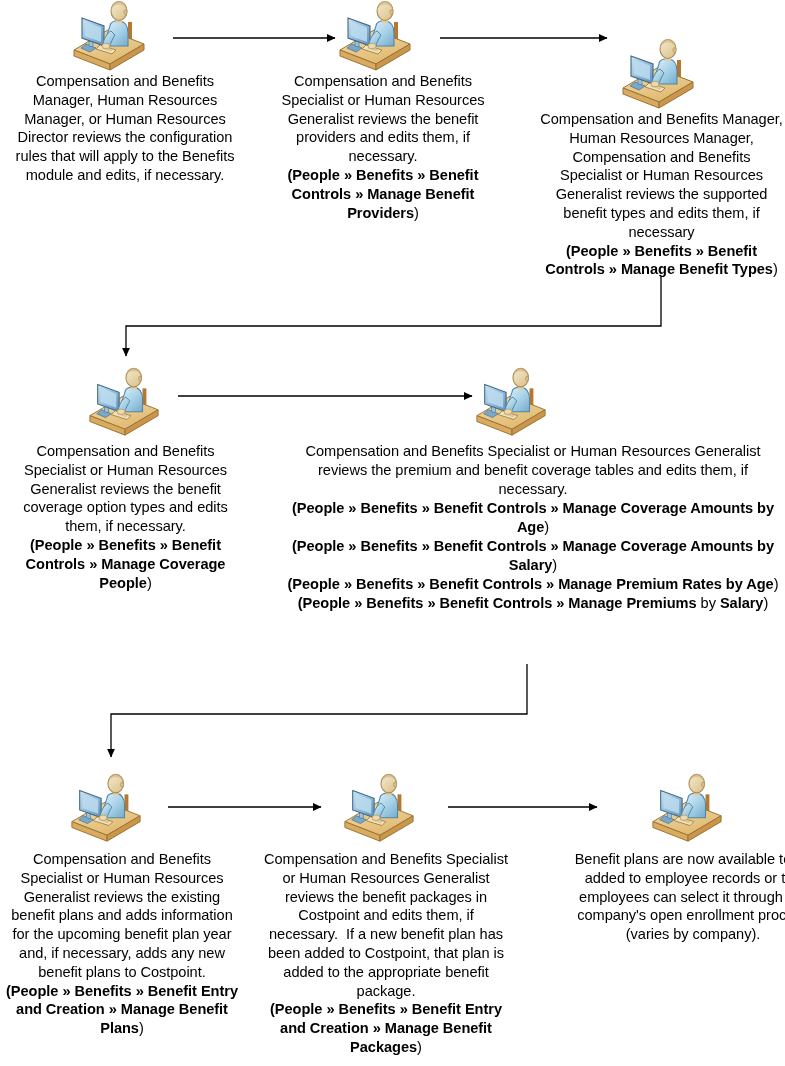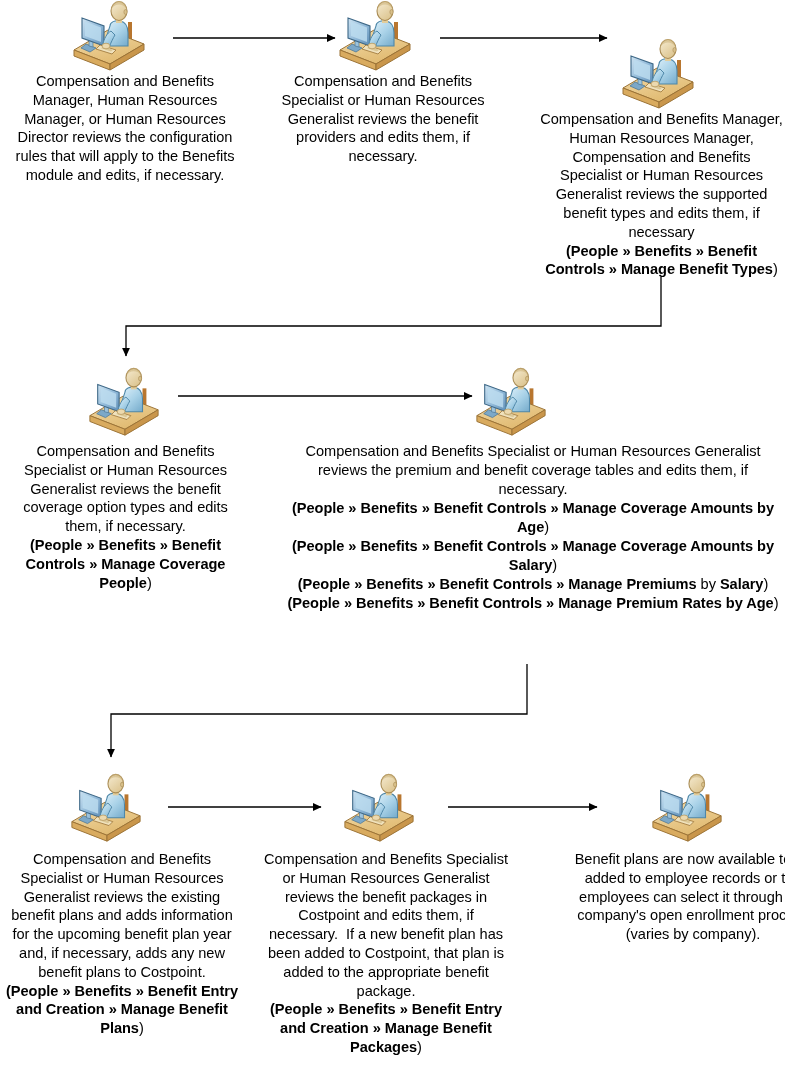--- a/index.html
+++ b/index.html
@@ -232,20 +232,21 @@
             <path d="M41,31 C37,33 34,39 33,44 L39,47 C41,43 43,38 45,35 z" fill="url(#gShirt)" stroke="#4e87a8" stroke-width="1"></path>
             <ellipse cx="36" cy="46" rx="4" ry="2.8" fill="#ecd9ae" stroke="#b79a60" stroke-width="0.8"></ellipse>
             <path d="M46,17 L52,17 L52,23 L46,23 z" fill="#e3cd9a"></path>
             <ellipse cx="49" cy="11" rx="8" ry="9.5" fill="url(#gHead)" stroke="#a98c55" stroke-width="1.1"></ellipse>
             <path d="M41.5,9 C42,3.5 46,1 49,1 C52.5,1 56,3.5 56.5,9 C55,6 52,4.5 49,4.5 C46,4.5 43,6 41.5,9 z" fill="#cbb079" opacity="0.55"></path>
             <ellipse cx="55.5" cy="12" rx="1.6" ry="2.4" fill="#d8c08a" stroke="#a98c55" stroke-width="0.6"></ellipse>
           </svg></span>
     </div>
     <div class="node-text">
         <div class="plain">Compensation and Benefits Specialist or Human Resources Generalist reviews the benefit providers and edits them, if necessary.</div>
+        <div class="nav-line"><span class="paren">(</span><b>People</b> <span class="sep">»</span> <b>Benefits</b> <span class="sep">»</span> <b>Benefit Controls</b> <span class="sep">»</span> <b>Manage Benefit Providers</b><span class="reg">)</span></div>
       </div>
   </div>
 
   <div class="node" id="node-3">
     <div class="icon-wrap">
       <span class="node-icon"><svg width="78" height="72" viewBox="0 0 78 72" xmlns="http://www.w3.org/2000/svg">
             <defs>
               <linearGradient id="gDeskTop" x1="0" y1="0" x2="0.6" y2="1">
                 <stop offset="0" stop-color="#f3dcab"></stop>
                 <stop offset="1" stop-color="#e0b96f"></stop>
@@ -380,22 +381,22 @@
             <path d="M46,17 L52,17 L52,23 L46,23 z" fill="#e3cd9a"></path>
             <ellipse cx="49" cy="11" rx="8" ry="9.5" fill="url(#gHead)" stroke="#a98c55" stroke-width="1.1"></ellipse>
             <path d="M41.5,9 C42,3.5 46,1 49,1 C52.5,1 56,3.5 56.5,9 C55,6 52,4.5 49,4.5 C46,4.5 43,6 41.5,9 z" fill="#cbb079" opacity="0.55"></path>
             <ellipse cx="55.5" cy="12" rx="1.6" ry="2.4" fill="#d8c08a" stroke="#a98c55" stroke-width="0.6"></ellipse>
           </svg></span>
     </div>
     <div class="node-text">
         <div class="plain">Compensation and Benefits Specialist or Human Resources Generalist reviews the premium and benefit coverage tables and edits them, if necessary.</div>
         <div class="nav-line"><span class="paren">(</span><b>People</b> <span class="sep">»</span> <b>Benefits</b> <span class="sep">»</span> <b>Benefit Controls</b> <span class="sep">»</span> <b>Manage Coverage Amounts by Age</b><span class="reg">)</span></div>
         <div class="nav-line"><span class="paren">(</span><b>People</b> <span class="sep">»</span> <b>Benefits</b> <span class="sep">»</span> <b>Benefit Controls</b> <span class="sep">»</span> <b>Manage Coverage Amounts by Salary</b><span class="reg">)</span></div>
+        <div class="nav-line"><span class="paren">(</span><b>People</b> <span class="sep">»</span> <b>Benefits</b> <span class="sep">»</span> <b>Benefit Controls</b> <span class="sep">»</span> <b>Manage Premium Rates by Age</b><span class="reg">)</span></div>
         <div class="nav-line"><span class="paren">(</span><b>People</b> <span class="sep">»</span> <b>Benefits</b> <span class="sep">»</span> <b>Benefit Controls</b> <span class="sep">»</span> <b>Manage Premiums</b> <span class="reg">by</span> <b>Salary</b><span class="reg">)</span></div>
-        <div class="nav-line"><span class="paren">(</span><b>People</b> <span class="sep">»</span> <b>Benefits</b> <span class="sep">»</span> <b>Benefit Controls</b> <span class="sep">»</span> <b>Manage Premium Rates by Age</b><span class="reg">)</span></div>
       </div>
   </div>
 
   <div class="node" id="node-6">
     <div class="icon-wrap">
       <span class="node-icon"><svg width="76" height="72" viewBox="0 0 78 72" xmlns="http://www.w3.org/2000/svg">
             <defs>
               <linearGradient id="gDeskTop" x1="0" y1="0" x2="0.6" y2="1">
                 <stop offset="0" stop-color="#f3dcab"></stop>
                 <stop offset="1" stop-color="#e0b96f"></stop>

